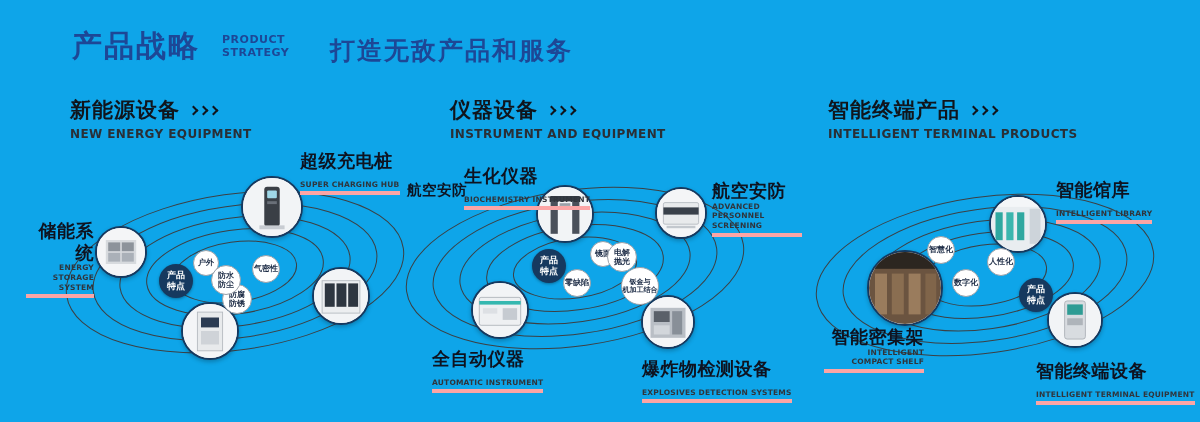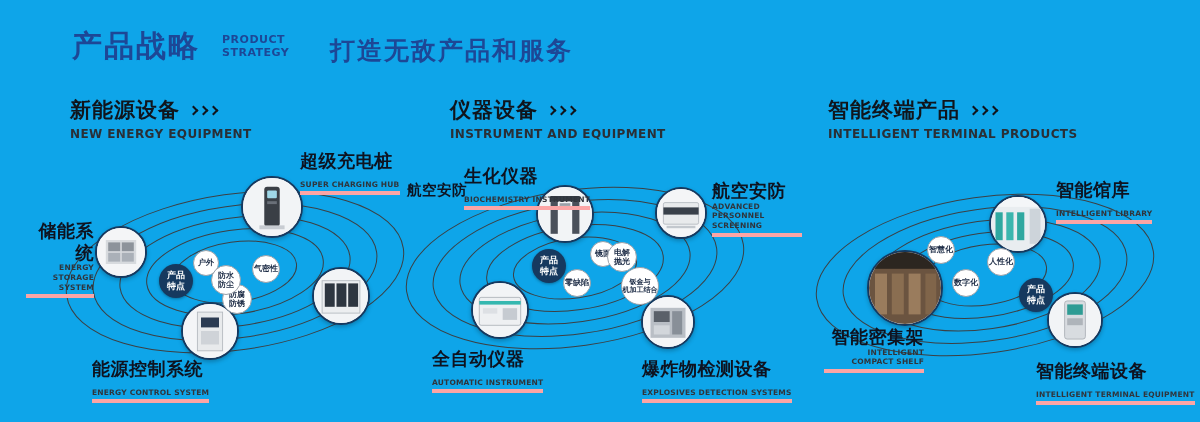--- a/index.html
+++ b/index.html
@@ -108,24 +108,20 @@
   </div>
 
   <div class="nlabel" style="left:300px; top:150px;">
     <div class="cn">超级充电桩</div>
     <span class="en">SUPER CHARGING HUB</span>
   </div>
   <div class="nlabel right" style="left:26px; top:220px; width:68px;">
     <div class="cn">储能系统</div>
     <span class="en">ENERGY STORAGE SYSTEM</span>
   </div>
-  <div class="nlabel" style="left:92px; top:358px;">
-    <div class="cn">能源控制系统</div>
-    <span class="en">ENERGY CONTROL SYSTEM</span>
-  </div>
 
   <div class="badge" style="left:159px; top:264px; width:34px; height:34px;">产品
 特点</div>
   <div class="bubble" style="left:222px; top:236px; width:30px; height:30px;margin-top:48px;">防腐
 防锈</div>
   <div class="bubble" style="left:193px; top:250px; width:26px; height:26px;">户外</div>
   <div class="bubble" style="left:252px; top:255px; width:28px; height:28px;">气密性</div>
   <div class="bubble" style="left:211px; top:265px; width:30px; height:30px;">防水
 防尘</div>
 

